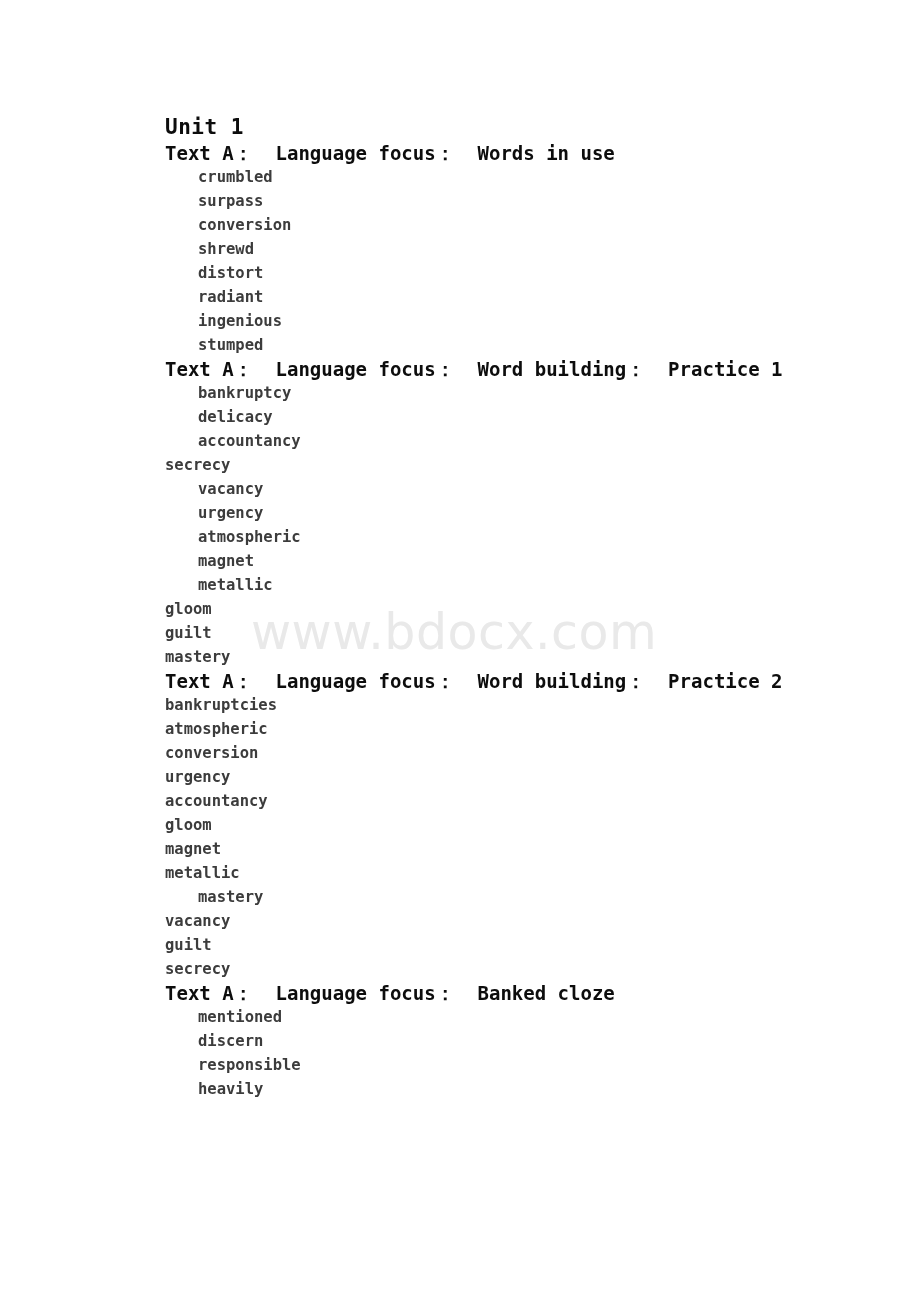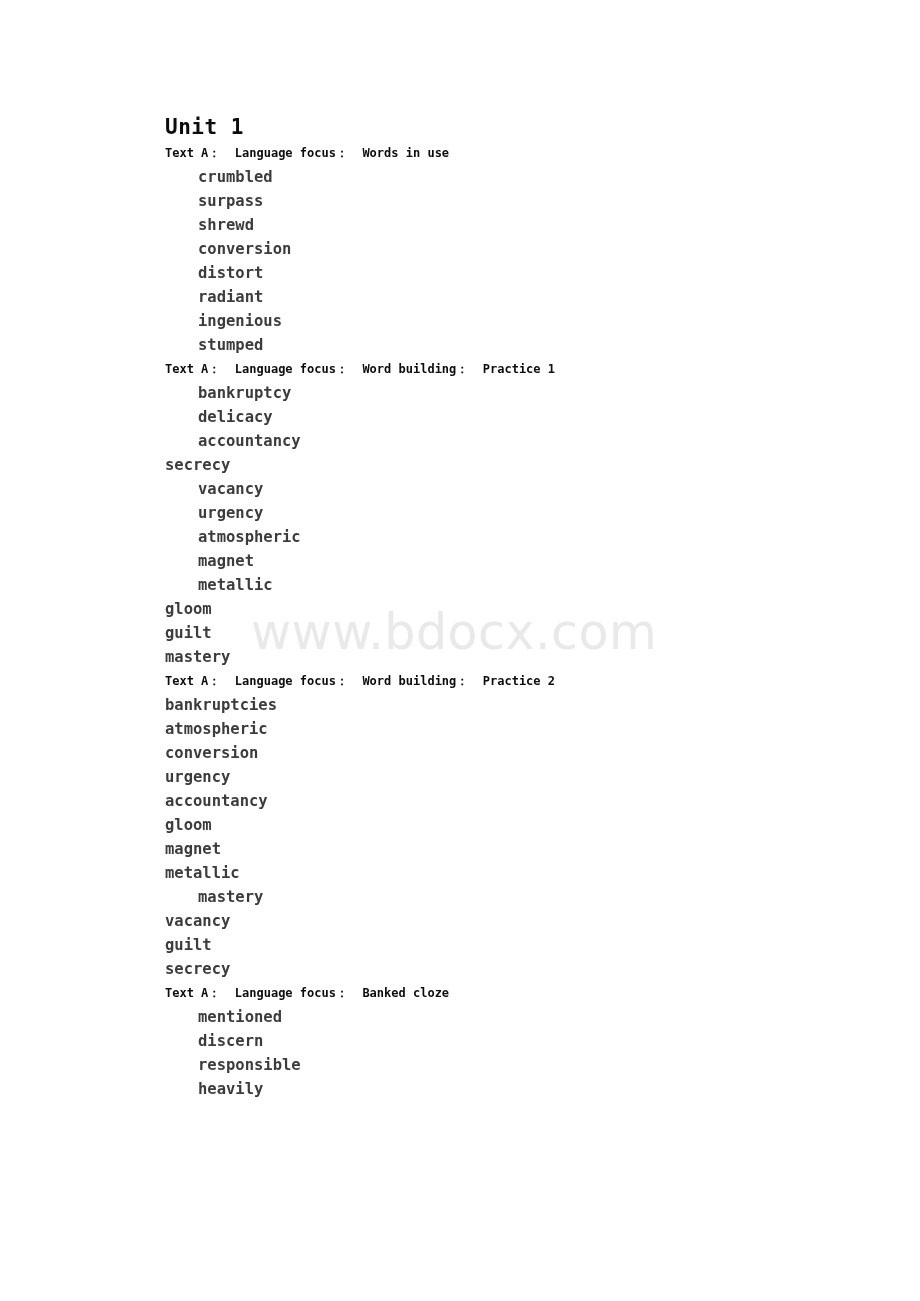--- a/index.html
+++ b/index.html
@@ -58,21 +58,21 @@
     line-height: 28px;
     font-weight: bold;
     color: #0d0d0d;
     letter-spacing: 0.5px;
     margin: 0 0 0 0;
     white-space: pre;
   }
 
   .section-heading {
     font-family: "DejaVu Sans Mono", "Liberation Mono", monospace;
-    font-size: 12px;
+    font-size: 19px;
     line-height: 24px;
     font-weight: bold;
     color: #0d0d0d;
     letter-spacing: 0px;
     white-space: pre;
     margin: 0;
   }
 
   .answer-line {
     font-family: "DejaVu Sans Mono", "Liberation Mono", monospace;
@@ -99,22 +99,22 @@
 
   <div id="content">
 
     <h1 class="doc-title">Unit 1</h1>
 
     <div id="sections-container">
         <div class="answer-group">
           <div class="section-heading">Text A：  Language focus：  Words in use</div>
           <div class="answer-line indent">crumbled</div>
           <div class="answer-line indent">surpass</div>
+          <div class="answer-line indent">conversion</div>
           <div class="answer-line indent">shrewd</div>
-          <div class="answer-line indent">conversion</div>
           <div class="answer-line indent">distort</div>
           <div class="answer-line indent">radiant</div>
           <div class="answer-line indent">ingenious</div>
           <div class="answer-line indent">stumped</div>
         </div>
         <div class="answer-group">
           <div class="section-heading">Text A：  Language focus：  Word building：  Practice 1</div>
           <div class="answer-line indent">bankruptcy</div>
           <div class="answer-line indent">delicacy</div>
           <div class="answer-line indent">accountancy</div>

